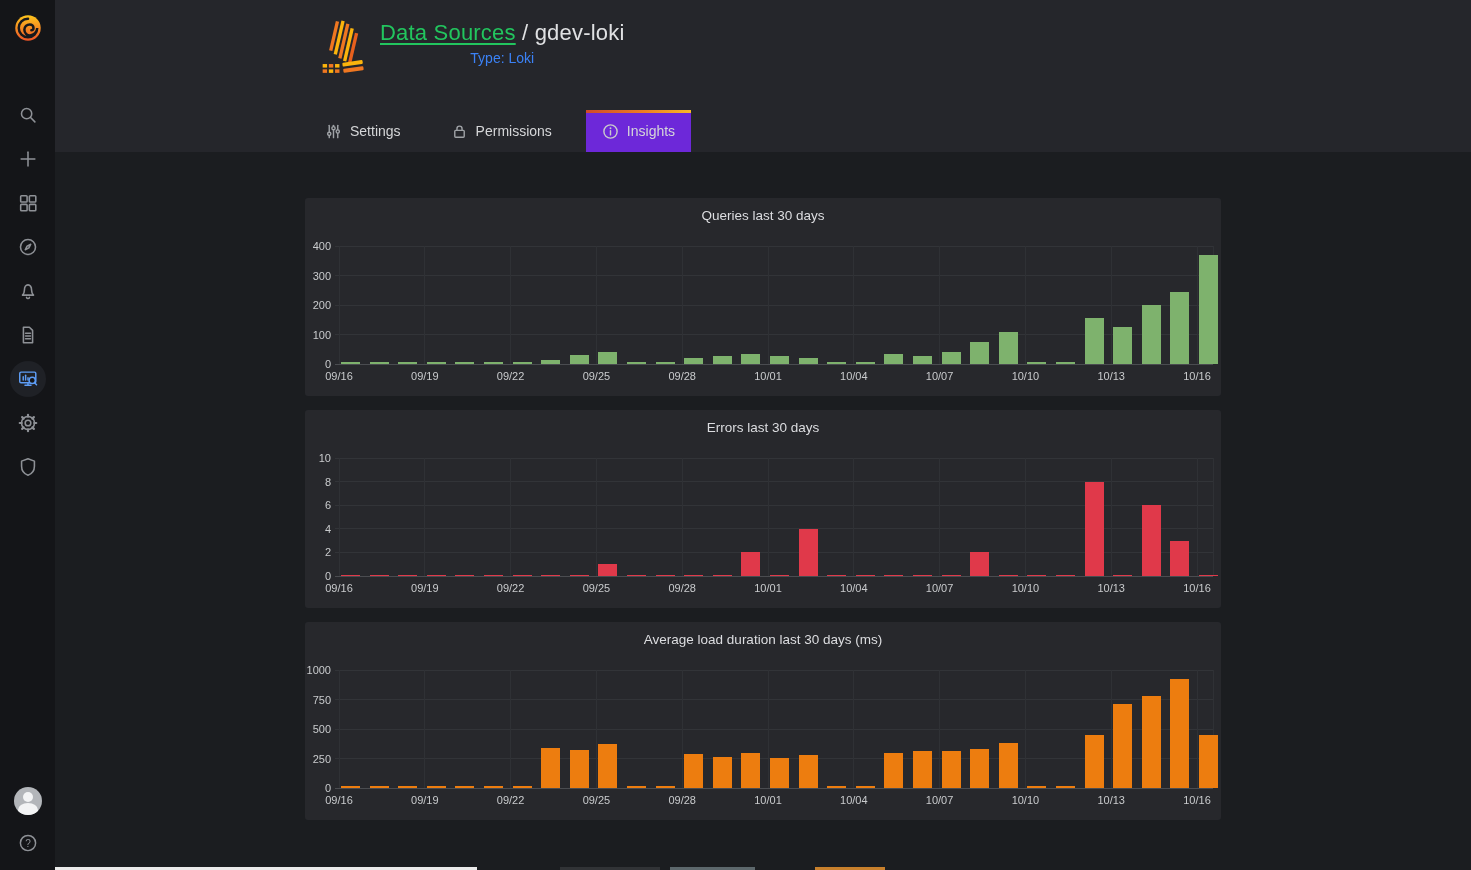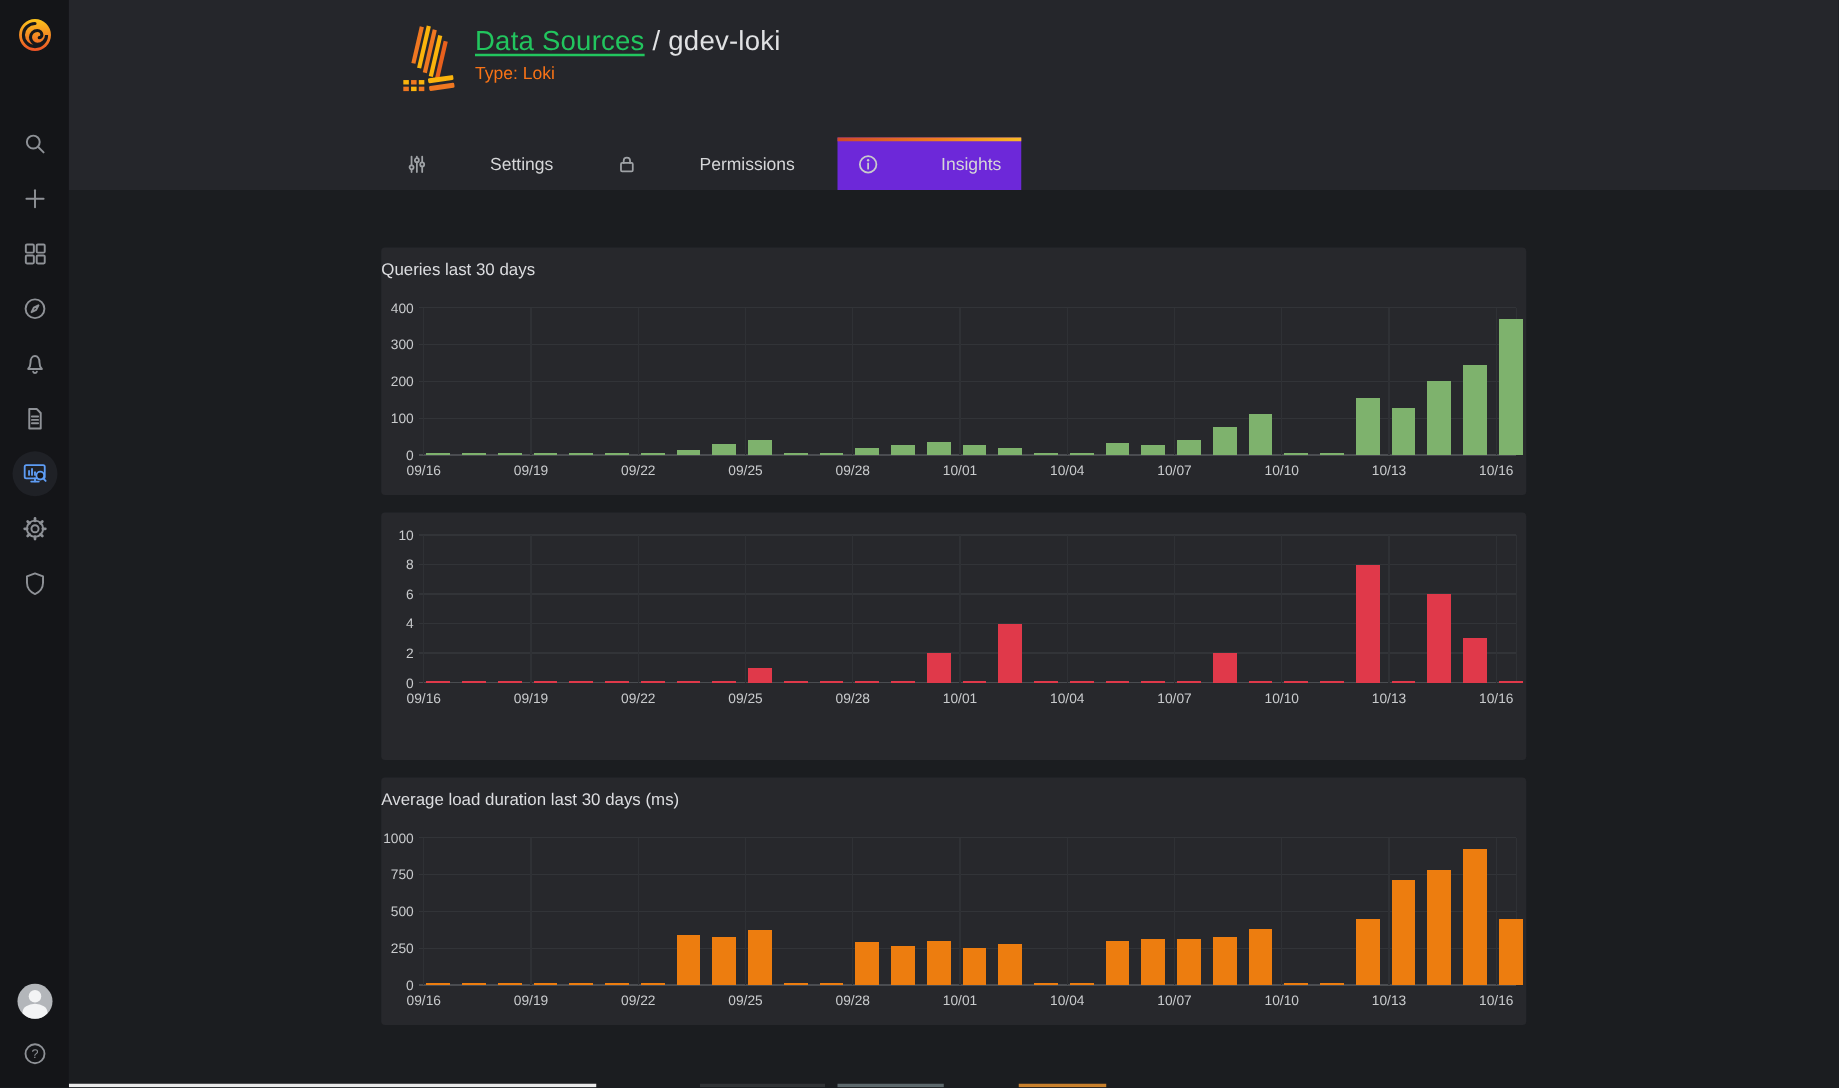--- a/index.html
+++ b/index.html
@@ -21,34 +21,34 @@
   .avatar-circle:before{content:"";position:absolute;left:9px;top:5px;width:10px;height:10px;border-radius:50%;background:#f3f4f5;}
   .avatar-circle:after{content:"";position:absolute;left:4px;top:16px;width:20px;height:14px;border-radius:50% 50% 0 0;background:#f3f4f5;}
 
   
   .page-header{position:absolute;left:55px;top:0;right:0;height:152px;background:#25262b;}
   .header-main{display:flex;align-items:flex-start;padding:14px 0 0 265px;}
   .loki-logo{margin:6px 14px 0 0;flex:none;}
   .titles h1{margin:6px 0 0;font-size:22px;font-weight:400;color:#e0e1e3;letter-spacing:.2px;}
   .titles h1 a{color:#22c55e;text-decoration:underline;text-underline-offset:3px;cursor:pointer;}
   .titles .sep{color:#e0e1e3;}
-  .subtitle{margin-top:4px;font-size:14px;color:#f97316;}
+  .subtitle{margin-top:4px;font-size:14px;color:#3b82f6;text-align:center;}
   .tabs{position:absolute;left:0;right:0;bottom:0;height:42px;display:flex;padding-left:254px;}
   .tab{position:relative;height:42px;display:flex;align-items:center;padding:0 16px;margin-right:18px;
-    cursor:pointer;background:transparent;border:none;color:#d5d6d8;font-size:14px;font-family:inherit;gap:42px;}
+    cursor:pointer;background:transparent;border:none;color:#d5d6d8;font-size:14px;font-family:inherit;}
   .tab .tab-icon{display:flex;margin-right:8px;}
   .tab.active{background:#6d28d9;}
   .tab.active:before{content:"";position:absolute;left:0;right:0;top:0;height:3px;
     background:linear-gradient(90deg,#cf4a2a 0%,#ef7d21 55%,#f9ba26 100%);}
 
   
   .content{position:absolute;left:55px;top:152px;right:0;bottom:0;background:#1b1d20;overflow:hidden;}
   .panels{width:916px;margin:46px auto 0;display:flex;flex-direction:column;gap:14px;}
   .panel{width:916px;height:198px;background:#27282c;border-radius:3px;}
-  .panel-title{font-size:13.5px;font-weight:500;color:#dcdde0;padding:10px 0 5px;}
+  .panel-title{text-align:center;font-size:13.5px;font-weight:500;color:#dcdde0;padding:10px 0 5px;}
   .chart-svg{display:block;}
   svg text{font-family:"Liberation Sans",sans-serif;}
 
   
   .cutoff-seg{position:absolute;bottom:0;height:3px;}
 </style>
 </head>
 <body>
 
 <div class="app">
@@ -329,20 +329,21 @@
             <rect x="722.4000000000001" y="134" width="19" height="2" fill="#7eb26d" shape-rendering="crispEdges"></rect>
             <rect x="751" y="134" width="19" height="2" fill="#7eb26d" shape-rendering="crispEdges"></rect>
             <rect x="779.6" y="90.275" width="19" height="45.724999999999994" fill="#7eb26d" shape-rendering="crispEdges"></rect>
             <rect x="808.2" y="98.535" width="19" height="37.464999999999996" fill="#7eb26d" shape-rendering="crispEdges"></rect>
             <rect x="836.8000000000001" y="77" width="19" height="59" fill="#7eb26d" shape-rendering="crispEdges"></rect>
             <rect x="865.4000000000001" y="63.72500000000001" width="19" height="72.27499999999999" fill="#7eb26d" shape-rendering="crispEdges"></rect>
             <rect x="894" y="26.85000000000001" width="19" height="109.14999999999999" fill="#7eb26d" shape-rendering="crispEdges"></rect>
           </svg>
         </section>
         <section class="panel">
+          <h2 class="panel-title" style="margin: 0px;">Errors last 30 days</h2>
           <svg width="916" height="162" viewBox="0 0 916 162" class="chart-svg">
             <line x1="30" y1="136" x2="908" y2="136" stroke="#4a4c50" stroke-width="1" shape-rendering="crispEdges"></line>
             <text x="26" y="140" text-anchor="end" font-size="11" fill="#c9cbcd">0</text>
             <line x1="30" y1="112.4" x2="908" y2="112.4" stroke="#323438" stroke-width="1" shape-rendering="crispEdges"></line>
             <text x="26" y="116.4" text-anchor="end" font-size="11" fill="#c9cbcd">2</text>
             <line x1="30" y1="88.8" x2="908" y2="88.8" stroke="#323438" stroke-width="1" shape-rendering="crispEdges"></line>
             <text x="26" y="92.8" text-anchor="end" font-size="11" fill="#c9cbcd">4</text>
             <line x1="30" y1="65.19999999999999" x2="908" y2="65.19999999999999" stroke="#323438" stroke-width="1" shape-rendering="crispEdges"></line>
             <text x="26" y="69.19999999999999" text-anchor="end" font-size="11" fill="#c9cbcd">6</text>
             <line x1="30" y1="41.599999999999994" x2="908" y2="41.599999999999994" stroke="#323438" stroke-width="1" shape-rendering="crispEdges"></line>

